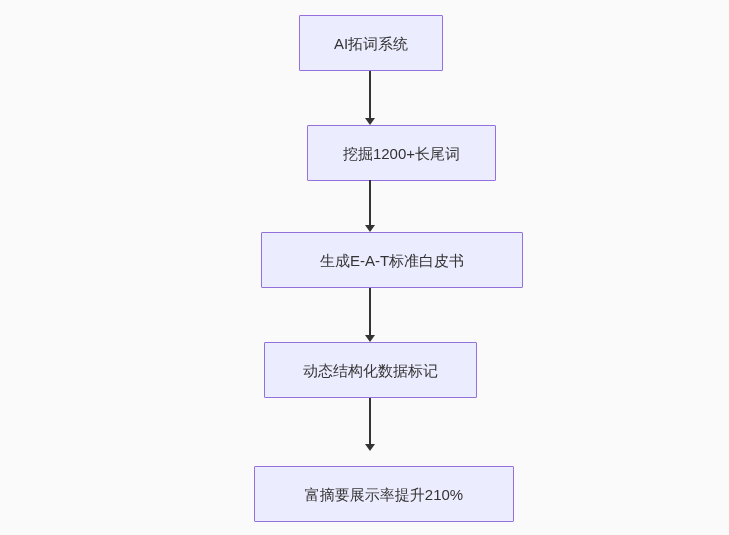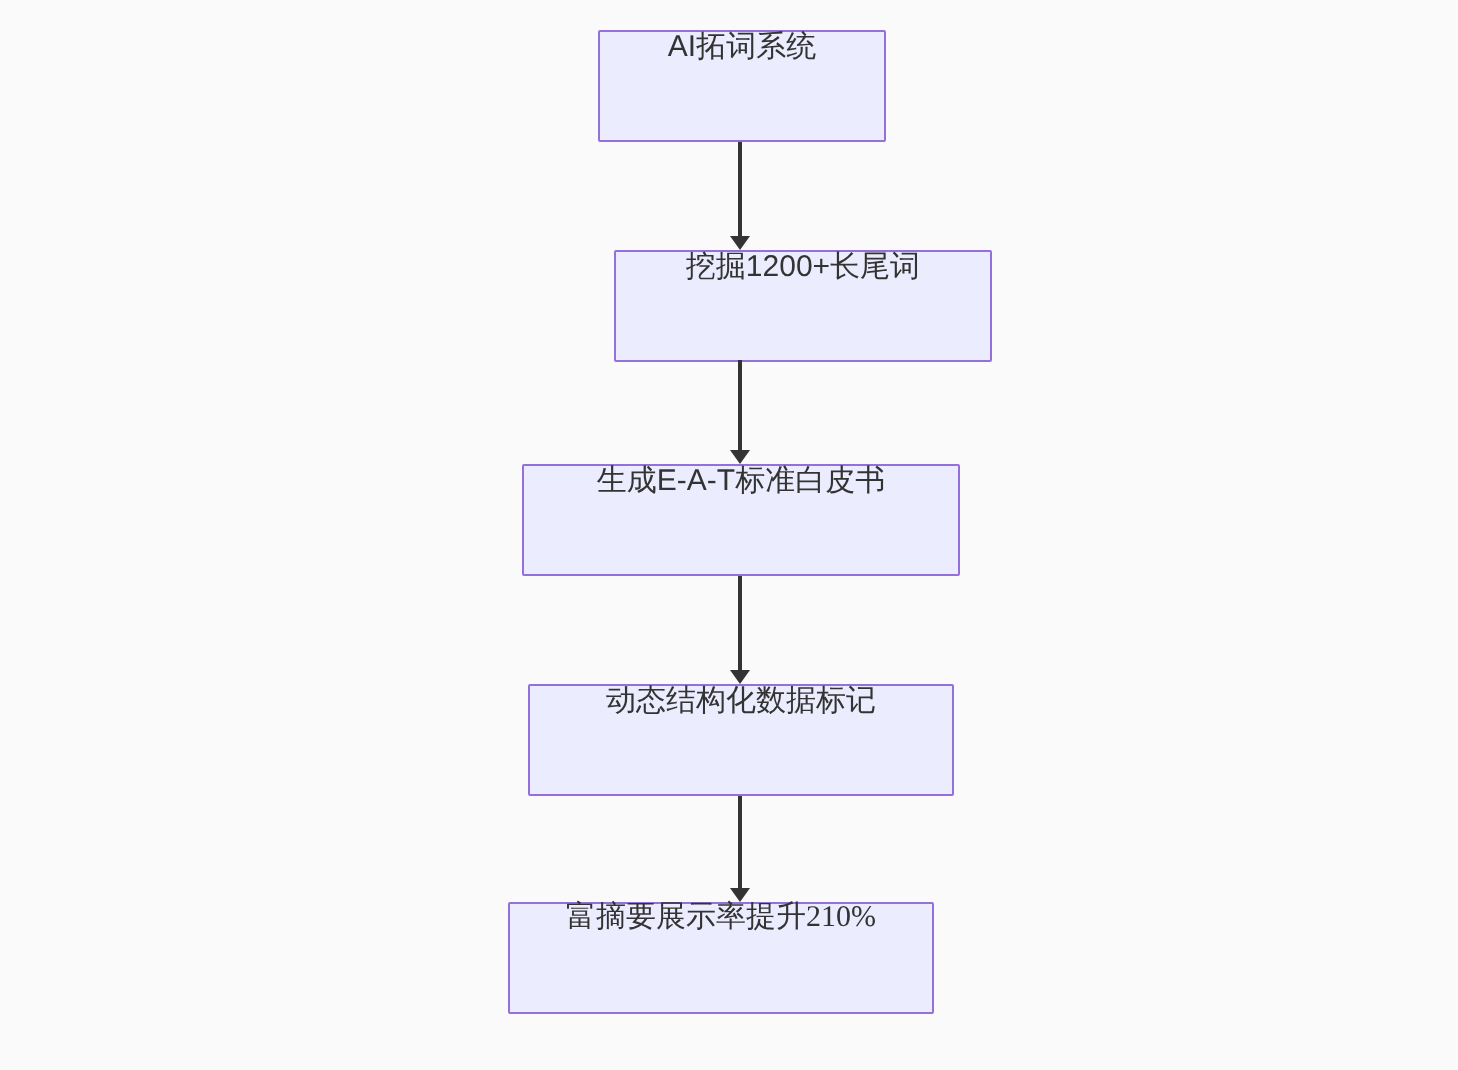--- a/index.html
+++ b/index.html
@@ -16,21 +16,21 @@
     overflow: hidden;
   }
   .node {
     position: absolute;
     box-sizing: border-box;
     height: 56px;
     background: #ECECFF;
     border: 1.5px solid #9370DB;
     border-radius: 1px;
     display: flex;
-    align-items: flex-start;
+    align-items: center;
     justify-content: center;
   }
   .node-label {
     color: #333333;
     font-size: 15px;
     line-height: 1;
     white-space: nowrap;
   }
   .edge {
     position: absolute;
@@ -48,23 +48,23 @@
   .edge-head {
     width: 0;
     height: 0;
     border-left: 5px solid transparent;
     border-right: 5px solid transparent;
     border-top: 7px solid #333333;
   }
   
   .n0 { left: 299px; top: 15px;  width: 144px; }
   .n1 { left: 275px; top: 125px; width: 189px; margin-left: 32px; }
-  .n2 { left: 261px; top: 232px; width: 219px; }
+  .n2 { left: 261px; top: 232px; width: 262px; }
   .n3 { left: 264px; top: 342px; width: 213px; }
-  .n4 { left: 254px; top: 451px; width: 213px; font-family: Liberation Serif, serif; }
+  .n4 { left: 254px; top: 466px; width: 260px; }
   
   .e0 { top: 71px;  height: 54px; }
   .e1 { top: 180px; height: 52px; }
   .e2 { top: 288px; height: 54px; }
   .e3 { top: 398px; height: 53px; }
 </style>
 </head>
 <body>
 
 <div class="canvas">

